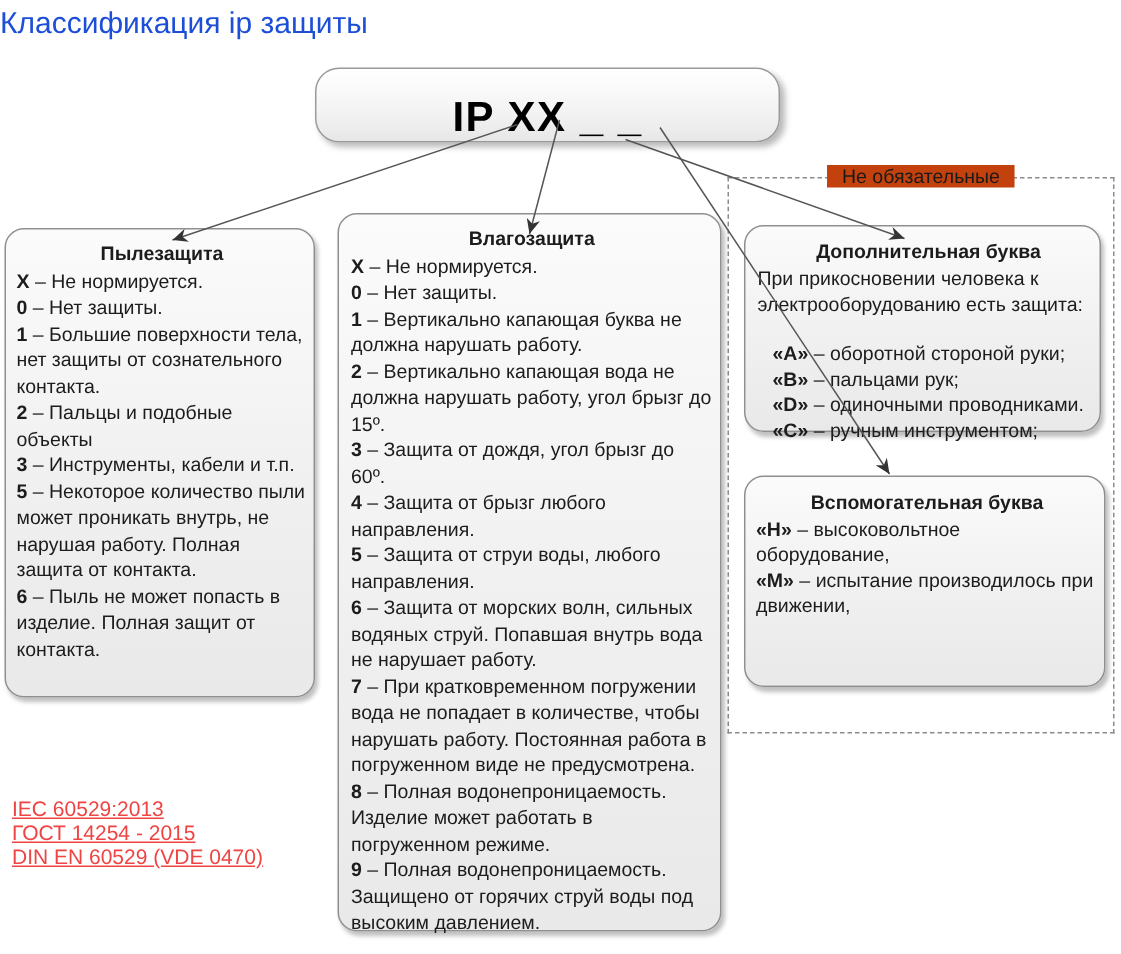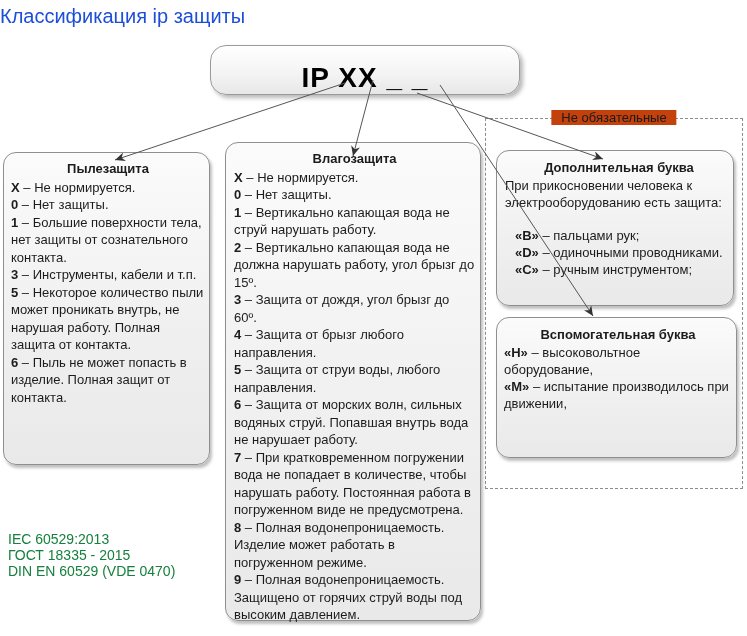--- a/index.html
+++ b/index.html
@@ -32,26 +32,26 @@
     position:absolute; box-sizing:border-box;
     border:1px solid #8f8f8f; border-radius:13px;
     background:linear-gradient(180deg,#fbfbfb 0%,#f0f0f0 55%,#e9e9e9 100%);
     box-shadow:2px 3px 3px rgba(0,0,0,.25);
     font-size:13px; line-height:17.5px; color:#1c1c1c;
   }
   .box-title { text-align:center; font-weight:bold; margin-bottom:1px; }
   .entry b { font-weight:bold; }
   .box-dust   { left:3px;   top:152px; width:207px; height:313px; padding:7px 4px 0 7px; }
   .box-water  { left:225px; top:142px; width:256px; height:479px; padding:7px 5px 0 8px; }
-  .box-additional { left:496px; top:150px; width:238px; height:156px; padding:8px 0 0 8px; line-height:17px; }
+  .box-additional { left:496px; top:150px; width:238px; height:138px; padding:8px 0 0 8px; line-height:17px; }
   .box-auxiliary  { left:496px; top:317px; width:241px; height:141px; padding:8px 4px 0 7px; line-height:17px; }
   .box-additional .letter-entries { margin-top:16px; padding-left:10px; }
   .standards {
     position:absolute; left:8px; top:531px;
-    font-size:14px; line-height:16px; color:#15803d;
+    font-size:14px; line-height:16px; color:#ef4444;text-decoration:underline;
   }
 </style>
 </head>
 <body>
 
 <div class="stage">
 
   <div class="page-title">Классификация ip защиты</div>
 
   <div class="ipbox">
@@ -77,39 +77,40 @@
   <div class="box box-dust">
     <div class="box-title">Пылезащита</div>
     <div class="entries">
 
         <div class="entry"><b>X</b><span> – Не нормируется.</span></div>
 
         <div class="entry"><b>0</b><span> – Нет защиты.</span></div>
 
         <div class="entry"><b>1</b><span> – Большие поверхности тела, нет защиты от сознательного контакта.</span></div>
 
+        <div class="entry"><b>2</b><span> – Пальцы и подобные объекты</span></div>
 
         <div class="entry"><b>3</b><span> – Инструменты, кабели и т.п.</span></div>
 
 
         <div class="entry"><b>5</b><span> – Некоторое количество пыли может проникать внутрь, не нарушая работу. Полная защита от контакта.</span></div>
 
         <div class="entry"><b>6</b><span> – Пыль не может попасть в изделие. Полная защит от контакта.</span></div>
       </div>
   </div>
 
   <div class="box box-water">
     <div class="box-title">Влагозащита</div>
     <div class="entries">
 
         <div class="entry"><b>X</b><span> – Не нормируется.</span></div>
 
         <div class="entry"><b>0</b><span> – Нет защиты.</span></div>
 
-        <div class="entry"><b>1</b><span> – Вертикально капающая вода не струй нарушать работу.</span></div>
+        <div class="entry"><b>1</b><span> – Вертикально капающая буква не должна нарушать работу.</span></div>
 
         <div class="entry"><b>2</b><span> – Вертикально капающая вода не должна нарушать работу, угол брызг до 15º.</span></div>
 
         <div class="entry"><b>3</b><span> – Защита от дождя, угол брызг до 60º.</span></div>
 
         <div class="entry"><b>4</b><span> – Защита от брызг любого направления.</span></div>
 
         <div class="entry"><b>5</b><span> – Защита от струи воды, любого направления.</span></div>
 
         <div class="entry"><b>6</b><span> – Защита от морских волн, сильных водяных струй. Попавшая внутрь вода не нарушает работу.</span></div>
@@ -120,20 +121,21 @@
 
         <div class="entry"><b>9</b><span> – Полная водонепроницаемость. Защищено от горячих струй воды под высоким давлением.</span></div>
       </div>
   </div>
 
   <div class="box box-additional">
     <div class="box-title">Дополнительная буква</div>
     <div>При прикосновении человека к электрооборудованию есть защита:</div>
     <div class="entries letter-entries">
 
+        <div class="entry"><b>«A»</b><span> – оборотной стороной руки;</span></div>
 
         <div class="entry"><b>«B»</b><span> – пальцами рук;</span></div>
 
         <div class="entry"><b>«D»</b><span> – одиночными проводниками.</span></div>
 
         <div class="entry"><b>«C»</b><span> – ручным инструментом;</span></div>
       </div>
   </div>
 
   <div class="box box-auxiliary">
@@ -144,19 +146,19 @@
 
         <div class="entry"><b>«M»</b><span> – испытание производилось при движении,</span></div>
 
       </div>
   </div>
 
   <div class="standards">
 
       <div class="std-line">IEC 60529:2013</div>
 
-      <div class="std-line">ГОСТ 18335 - 2015</div>
+      <div class="std-line">ГОСТ 14254 - 2015</div>
 
 
       <div class="std-line">DIN EN 60529 (VDE 0470)</div>
     </div>
 
 </div>
 
 </body></html>

